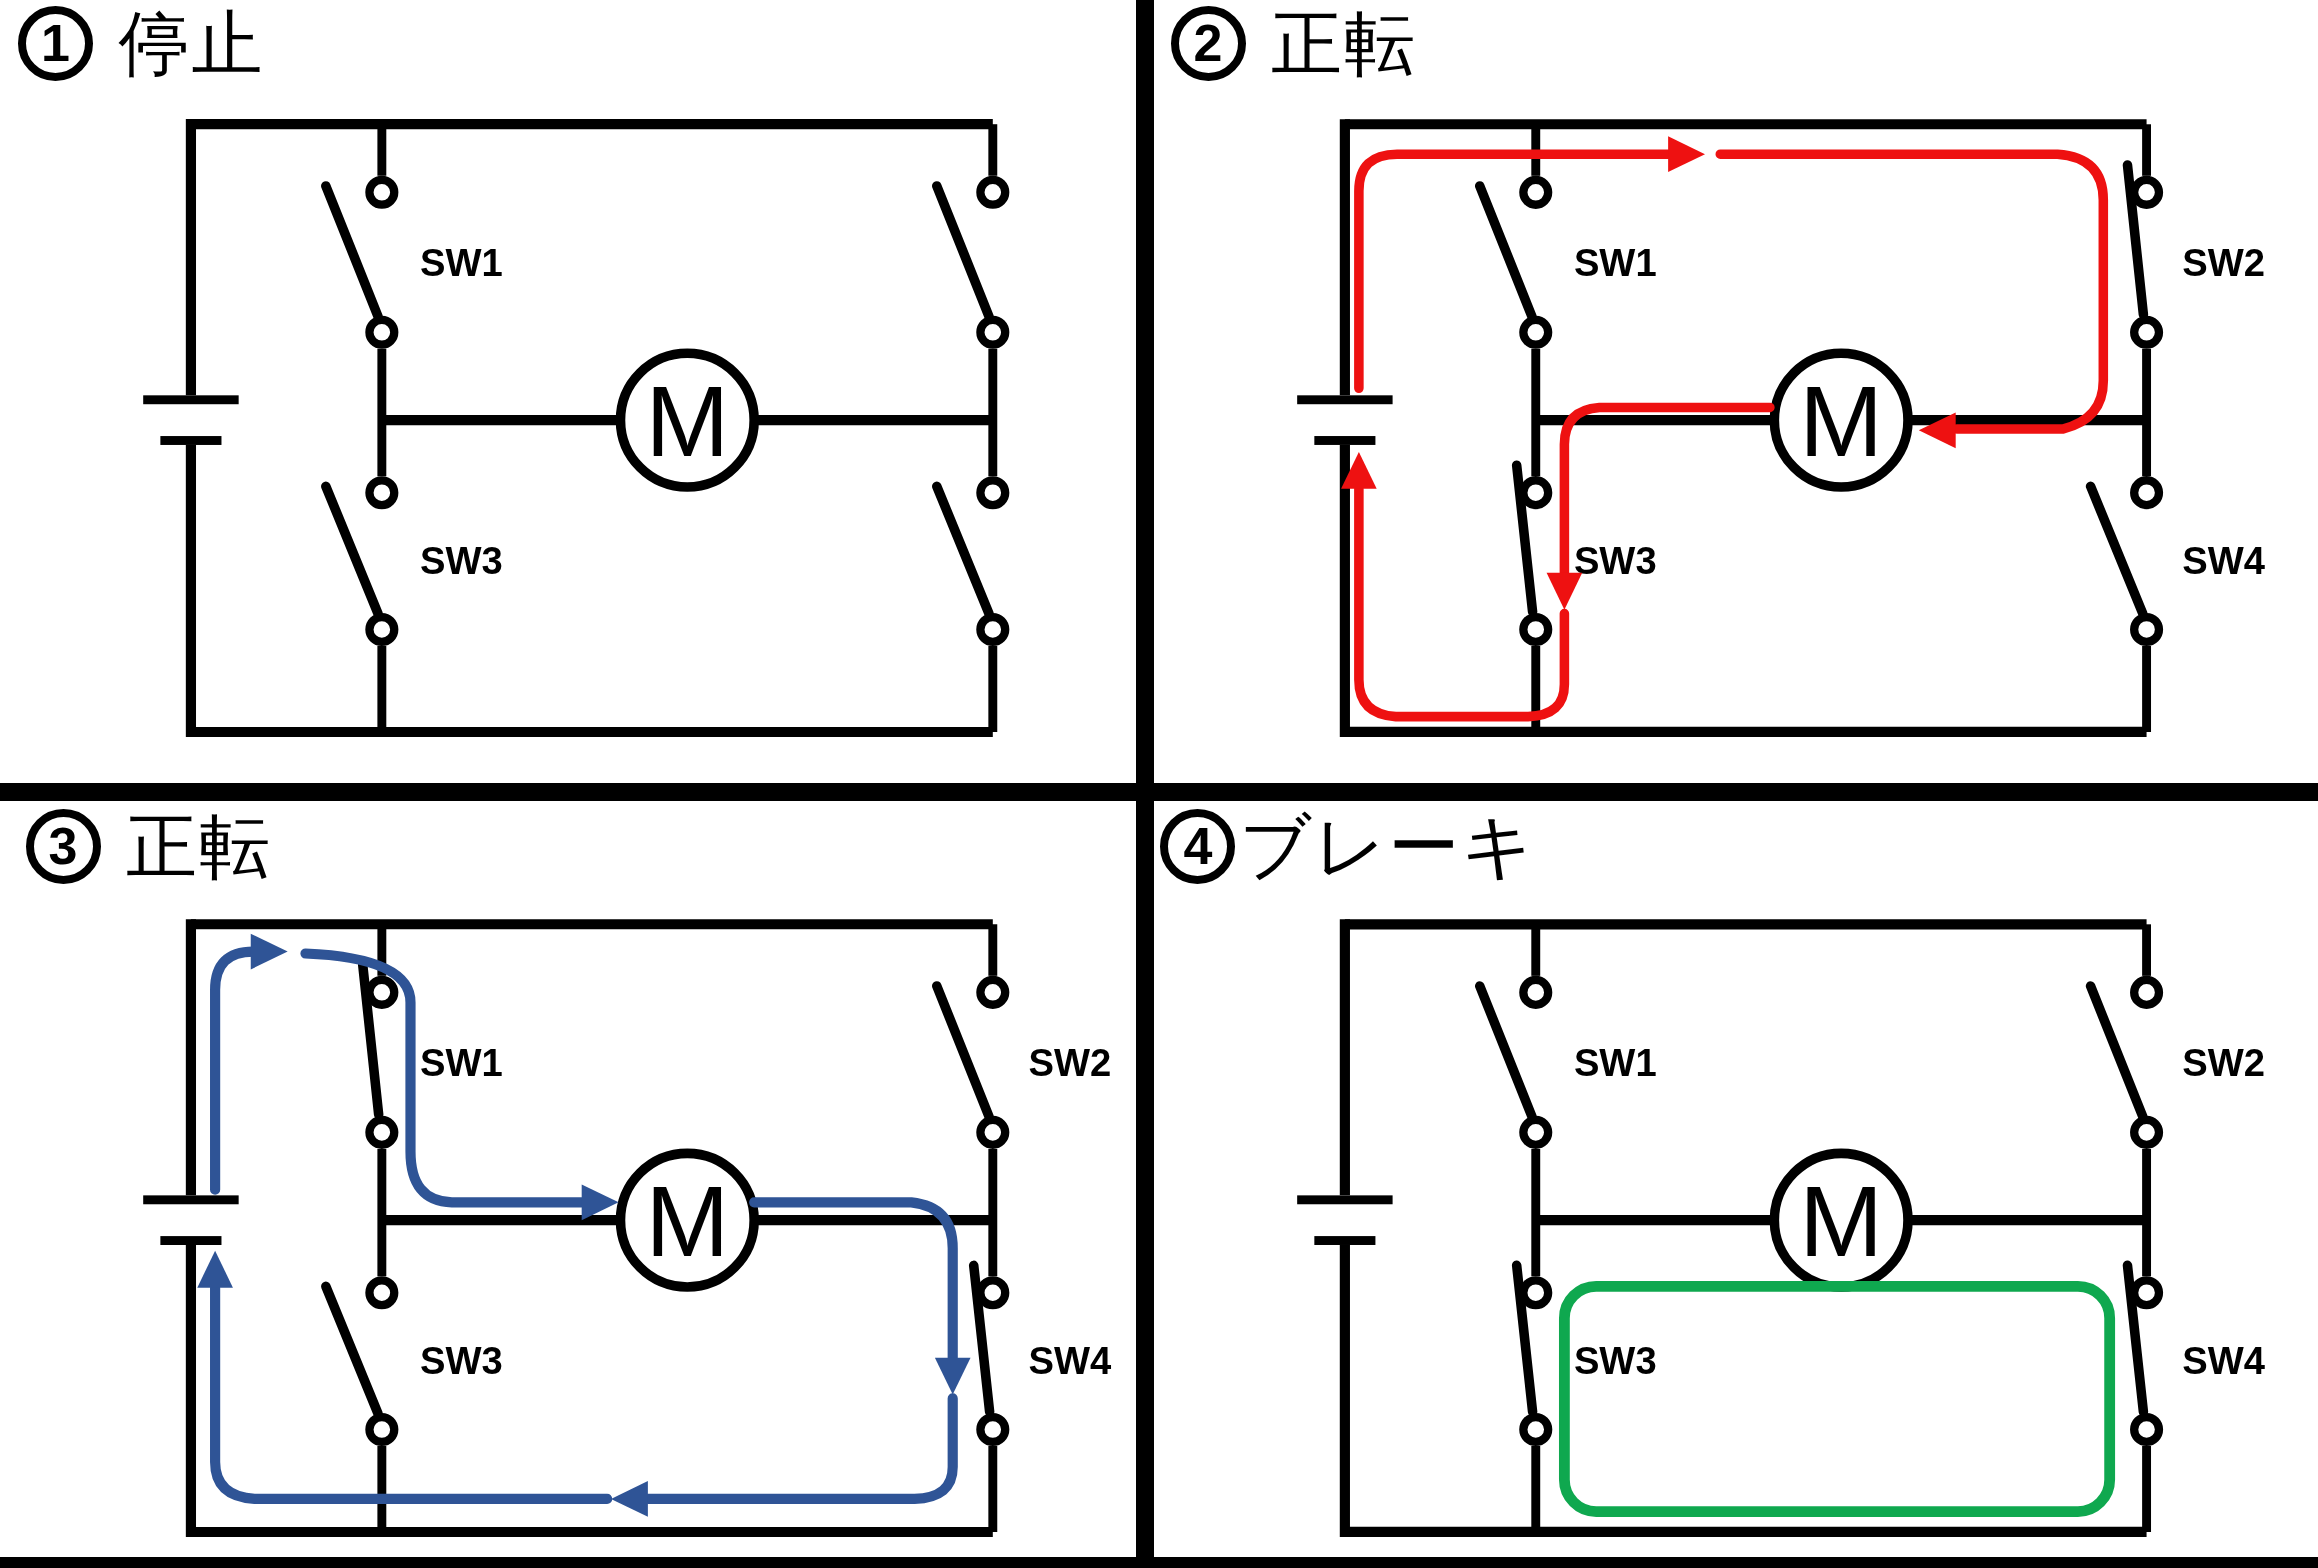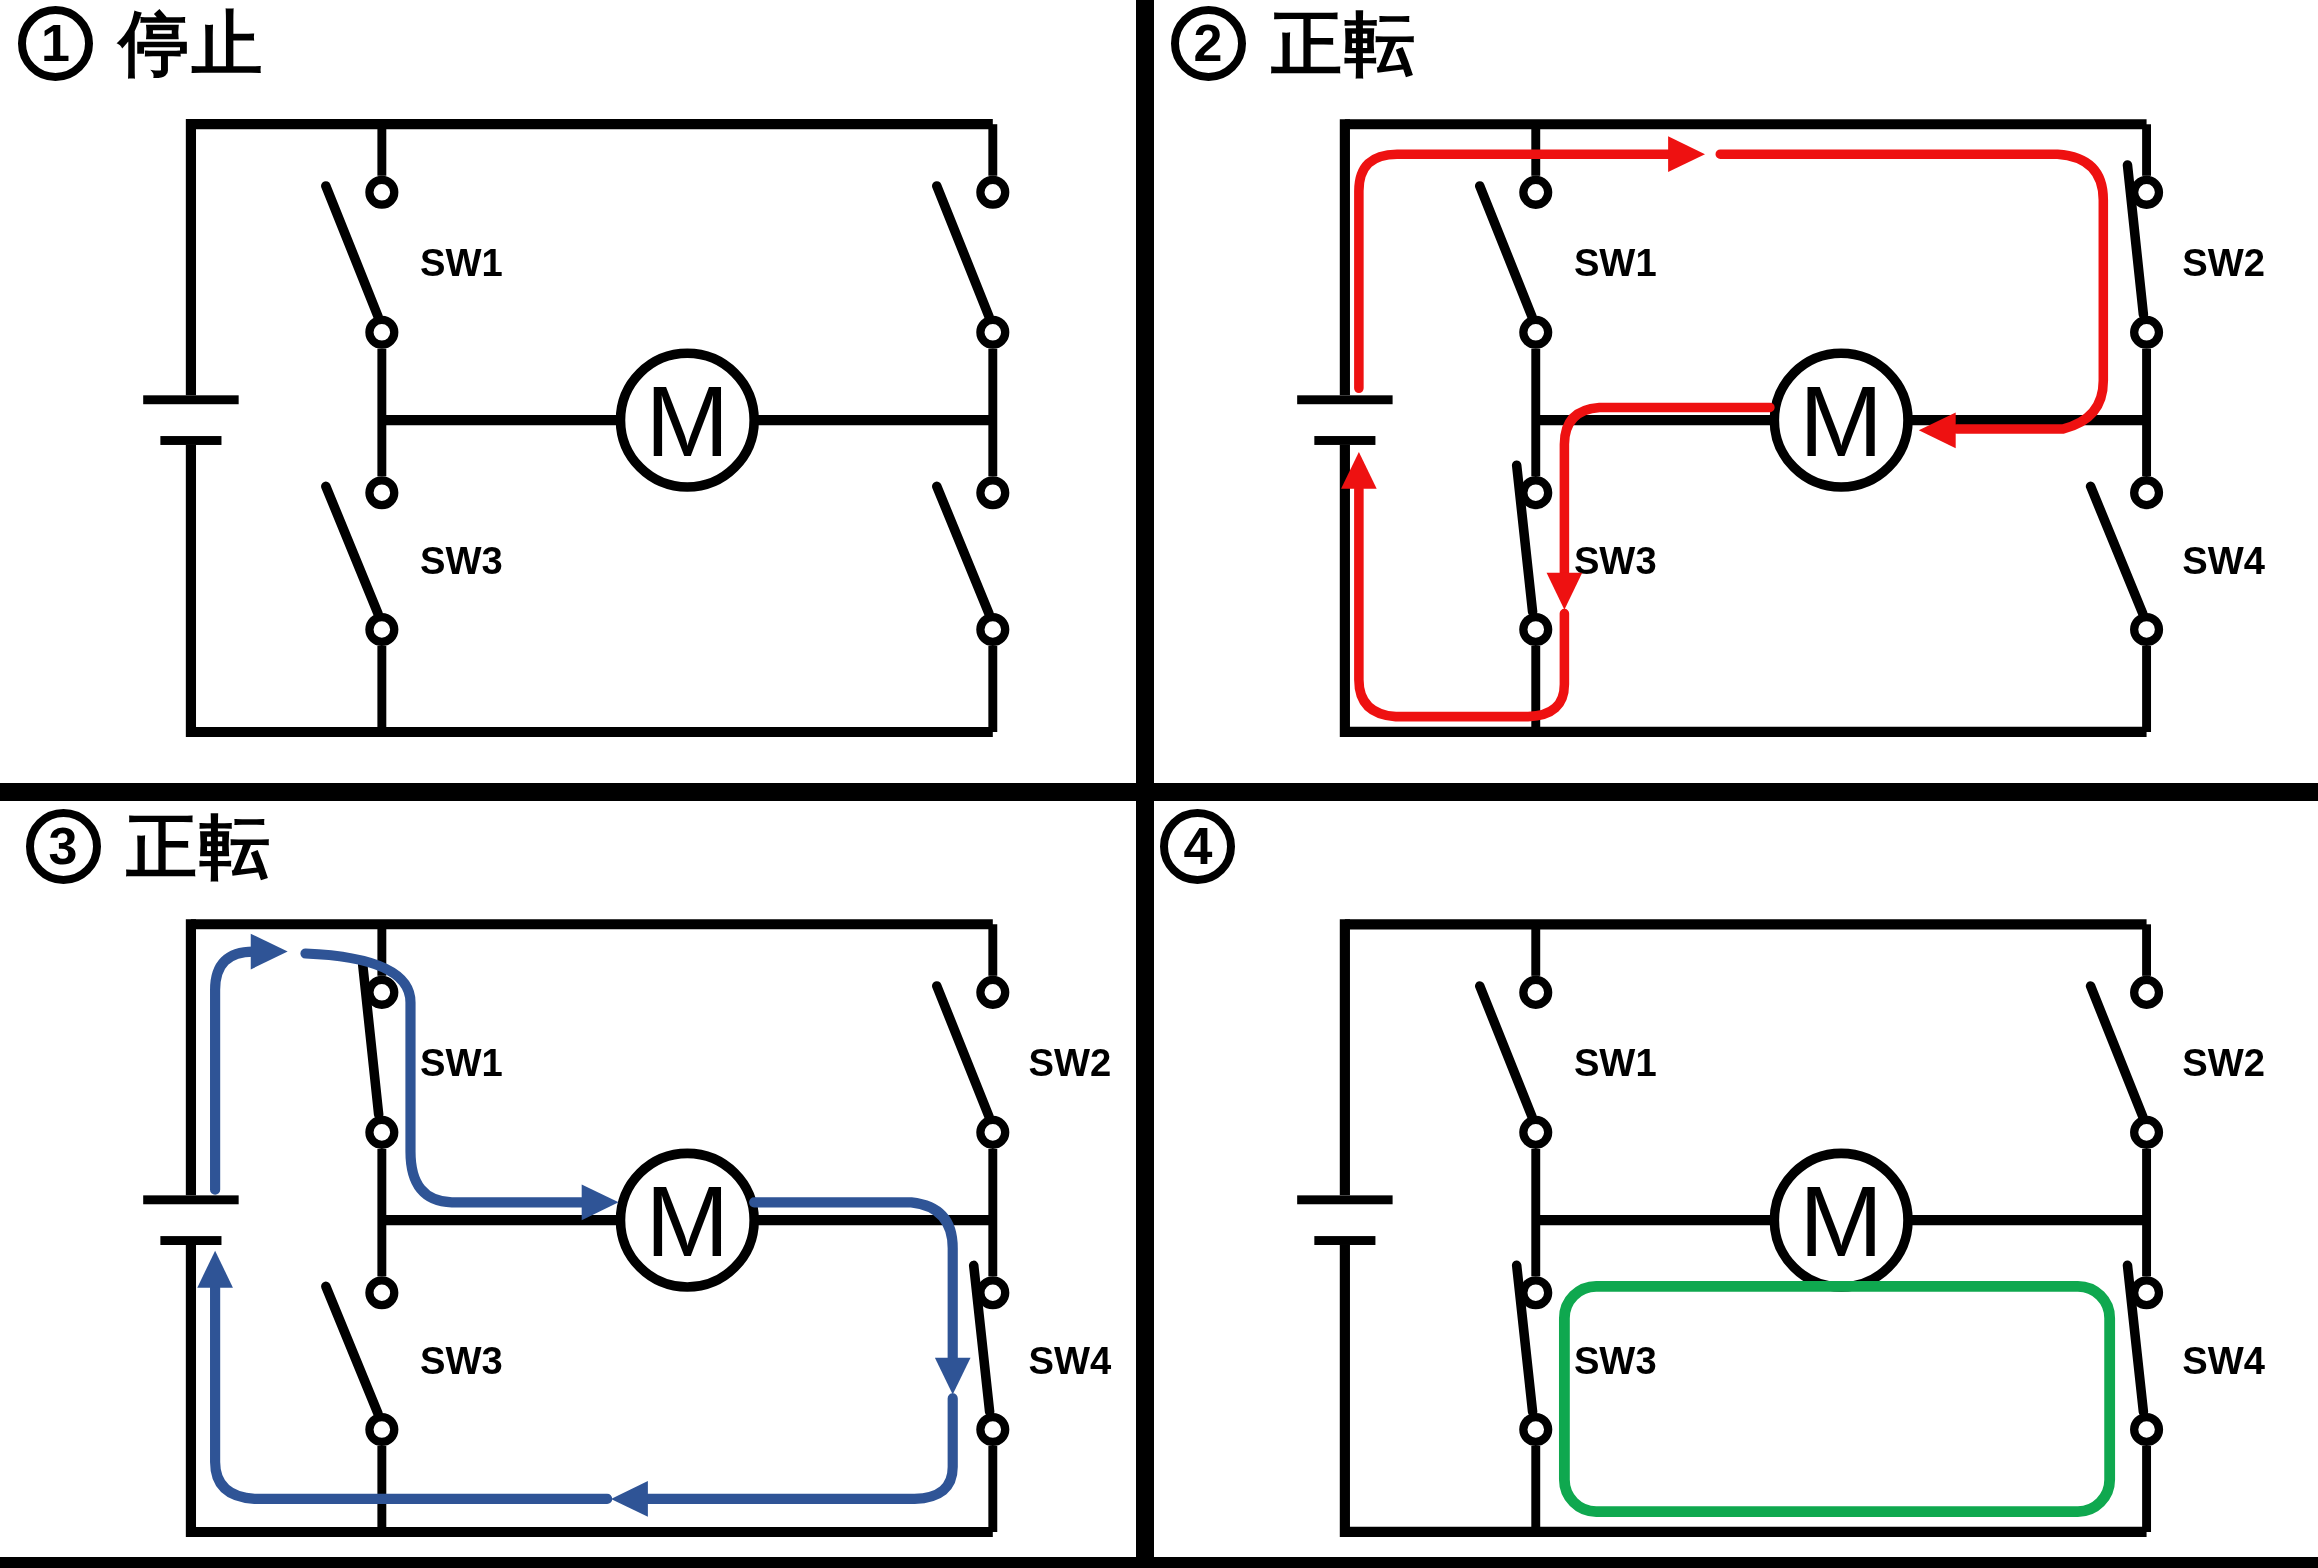--- a/index.html
+++ b/index.html
@@ -21,21 +21,21 @@
   #q1 .q-title{left:18px;top:6.4px;}
   #q2 .q-title{left:16.5px;top:6.4px;}
   #q3 .q-title{left:25.5px;top:9px;}
   #q4 .q-title{left:6.4px;top:9px;}
   .badge{
     width:75px;height:75px;border:8.3px solid #000;border-radius:50%;
     display:flex;align-items:center;justify-content:center;box-sizing:border-box;
     flex:0 0 auto;background:#fff;
   }
   .badge span{font-size:52px;font-weight:800;line-height:1;transform:translateY(-1.3px);}
-  .t-text{font-size:71px;font-weight:700;letter-spacing:1.9px;line-height:1;margin-left:25.5px;}
+  .t-text{font-size:71px;font-weight:400;letter-spacing:1.9px;line-height:1;margin-left:25.5px;}
   #q4 .t-text{margin-left:3.8px;}
   .divider{position:absolute;background:#000;}
   #divider-v{left:1136px;top:0;width:18px;height:1568px;}
   #divider-h{left:0;top:783px;width:2319px;height:18px;}
   #bottom-bar{left:0;top:1557px;width:2319px;height:11.5px;}
 </style>
 </head>
 <body>
 
 <section class="quadrant" id="q1">
@@ -236,20 +236,21 @@
         </g>
       </g>
     </svg>
 </section>
 
 <section class="quadrant" id="q4">
   <div class="q-title">
     <span class="badge">
         <span>4</span>
       </span>
+    <span class="t-text">ブレーキ</span>
   </div>
   <svg class="circuit" width="1165" height="757" viewBox="0 0 1831 1189">
       <g>
         <path d="M 300 195 H 1560" stroke="#000" stroke-width="16" fill="none"></path>
         <path d="M 300 1150 H 1560" stroke="#000" stroke-width="16" fill="none"></path>
         <path d="M 300 187 V 621" stroke="#000" stroke-width="16" fill="none"></path>
         <path d="M 300 699 V 1158" stroke="#000" stroke-width="16" fill="none"></path>
         <g>
           <rect x="225" y="621" width="150" height="14" fill="#000"></rect>
           <rect x="252" y="685" width="96" height="14" fill="#000"></rect>

